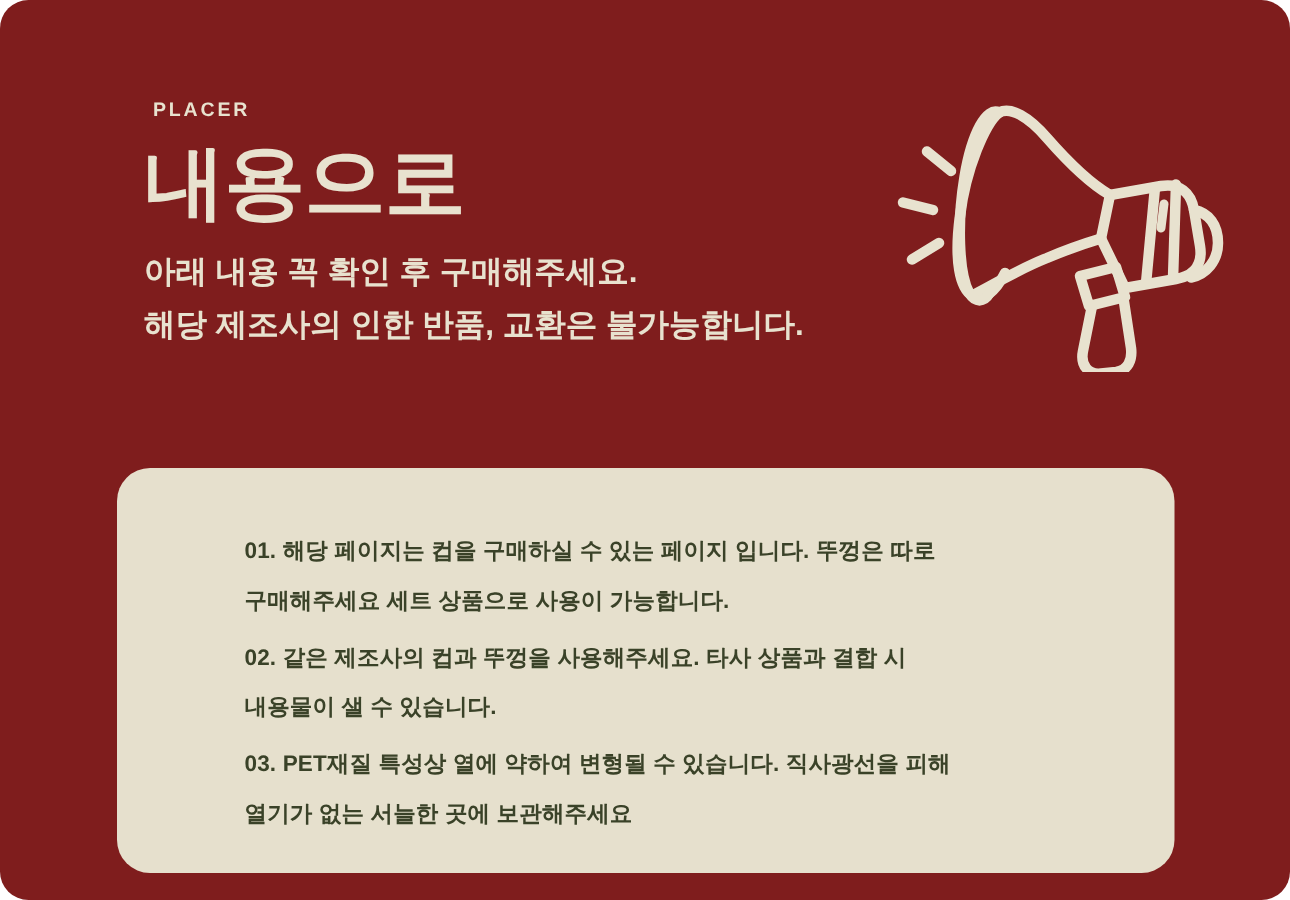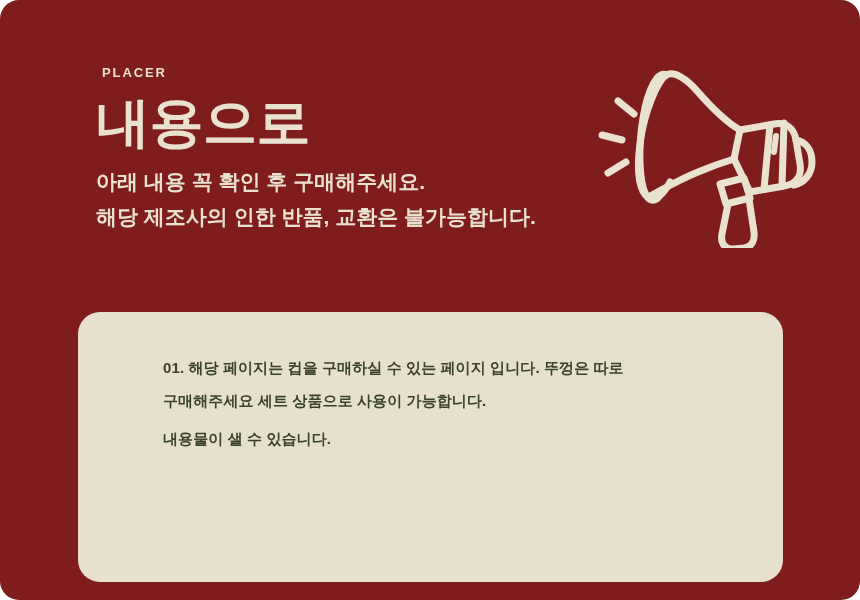--- a/index.html
+++ b/index.html
@@ -149,19 +149,24 @@
   </div>
 
   <div id="notice-card">
 
     <div class="notice-item">
       <div class="notice-line">01. 해당 페이지는 컵을 구매하실 수 있는 페이지 입니다. 뚜껑은 따로</div>
       <div class="notice-line">구매해주세요 세트 상품으로 사용이 가능합니다.</div>
     </div>
 
     <div class="notice-item">
+      <div class="notice-line">02. 같은 제조사의 컵과 뚜껑을 사용해주세요. 타사 상품과 결합 시</div>
       <div class="notice-line">내용물이 샐 수 있습니다.</div>
     </div>
 
+    <div class="notice-item">
+      <div class="notice-line">03. PET재질 특성상 열에 약하여 변형될 수 있습니다. 직사광선을 피해</div>
+      <div class="notice-line">열기가 없는 서늘한 곳에 보관해주세요</div>
+    </div>
 
   </div>
 
 </div>
 
 </body></html>

